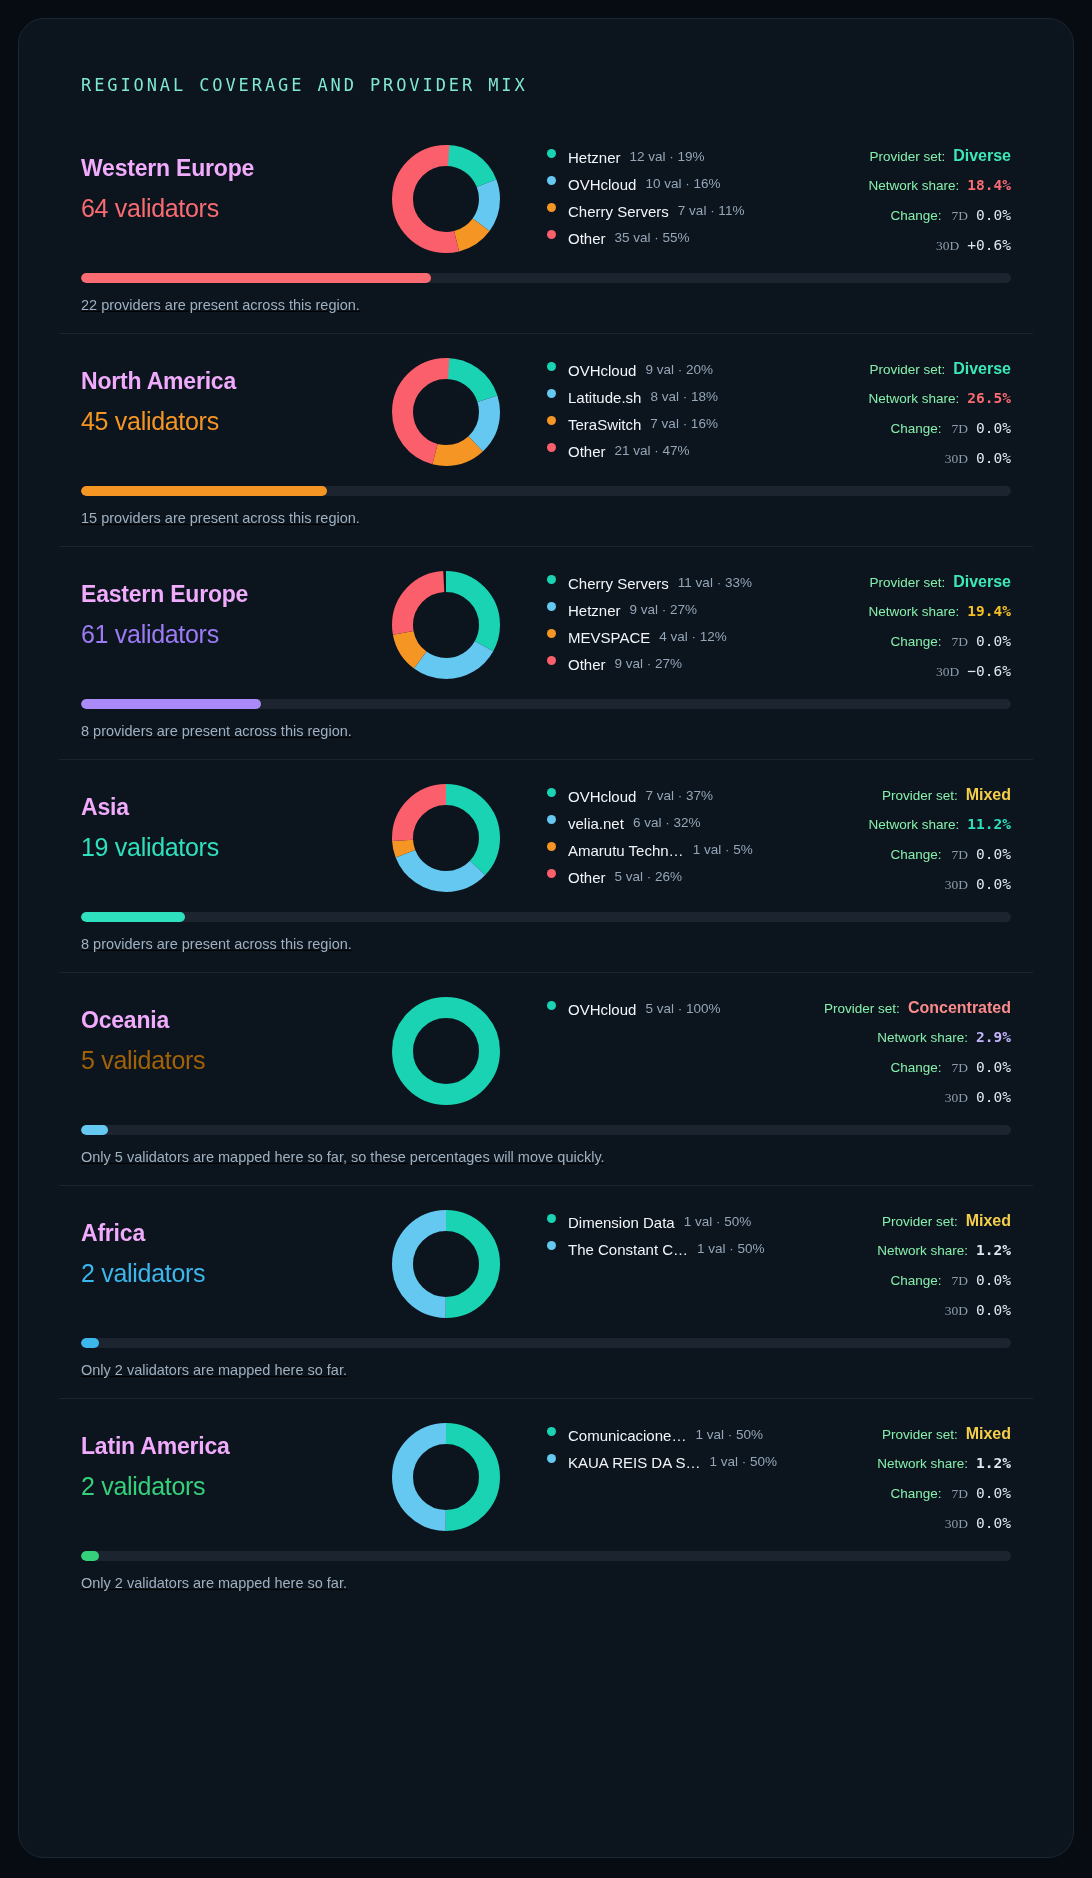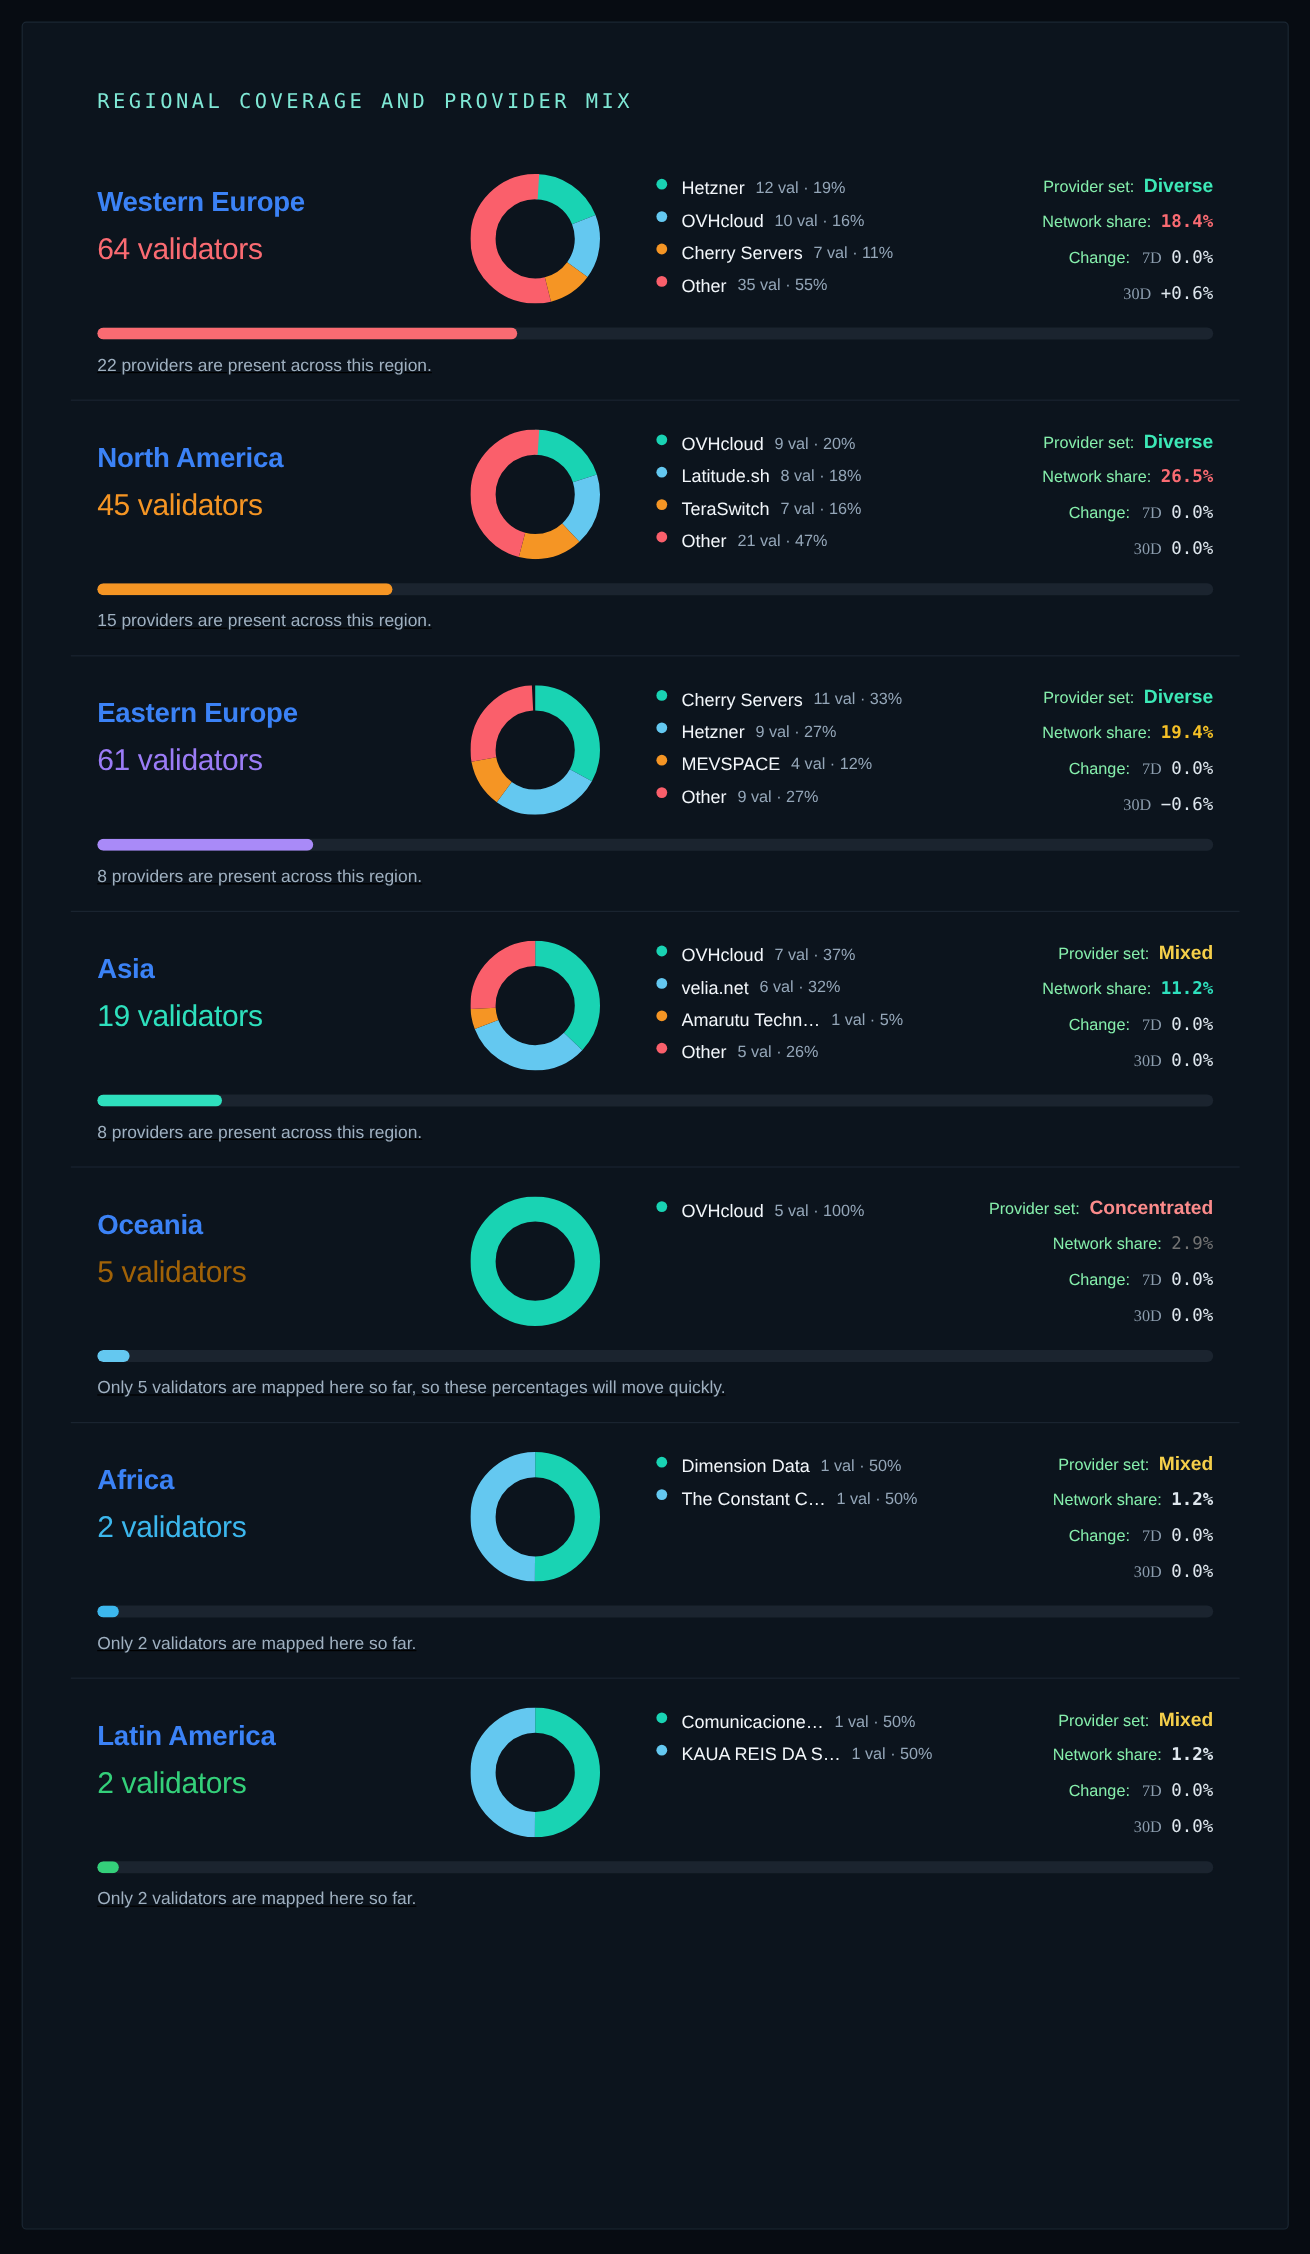--- a/index.html
+++ b/index.html
@@ -17,21 +17,21 @@
     height: 1878px;
     padding: 18px 18px 20px 18px;
     background: #070c12;
   }
 
   .card {
     width: 100%;
     height: 100%;
     background: #0c141d;
     border: 1px solid #1b2733;
-    border-radius: 4px;
+    border-radius: 26px;
     padding: 44px 40px 0 40px;
     overflow: hidden;
   }
 
   .panel-title {
     font-family: "DejaVu Sans Mono", monospace;
     font-size: 17px;
     letter-spacing: 2.9px;
     color: #7fe8d5;
     margin: 12px 0 26px 22px;
@@ -53,21 +53,21 @@
   }
 
   .region-id {
     width: 300px;
     flex: 0 0 300px;
     padding-top: 12px;
   }
   .region-name {
     font-size: 23px;
     font-weight: bold;
-    color: #3b82f6;
+    color: #f0abfc;
     letter-spacing: -0.2px;
     margin-bottom: 12px;
   }
   .region-count {
     font-size: 25px;
     font-weight: 400;
     letter-spacing: -0.3px;
   }
 
   
@@ -456,21 +456,21 @@
                 <span class="legend-val">5 val · 100%</span>
               </div>
             </div>
             <div class="metrics">
               <div class="metric-row">
                 <span class="metric-label">Provider set:</span>
                 <span class="metric-value" style="color:#fb8b8b">Concentrated</span>
               </div>
               <div class="metric-row">
                 <span class="metric-label">Network share:</span>
-                <span class="metric-value mono" style="color:#737373;font-weight:normal">2.9%</span>
+                <span class="metric-value mono" style="color:#c4b5fd;font-weight:bold">2.9%</span>
               </div>
               <div class="metric-row">
                 <span class="metric-label">Change:</span>
                 <span class="metric-period">7D</span>
                 <span class="metric-value mono">0.0%</span>
               </div>
               <div class="metric-row">
                 <span class="metric-period">30D</span>
                 <span class="metric-value mono">0.0%</span>
               </div>

